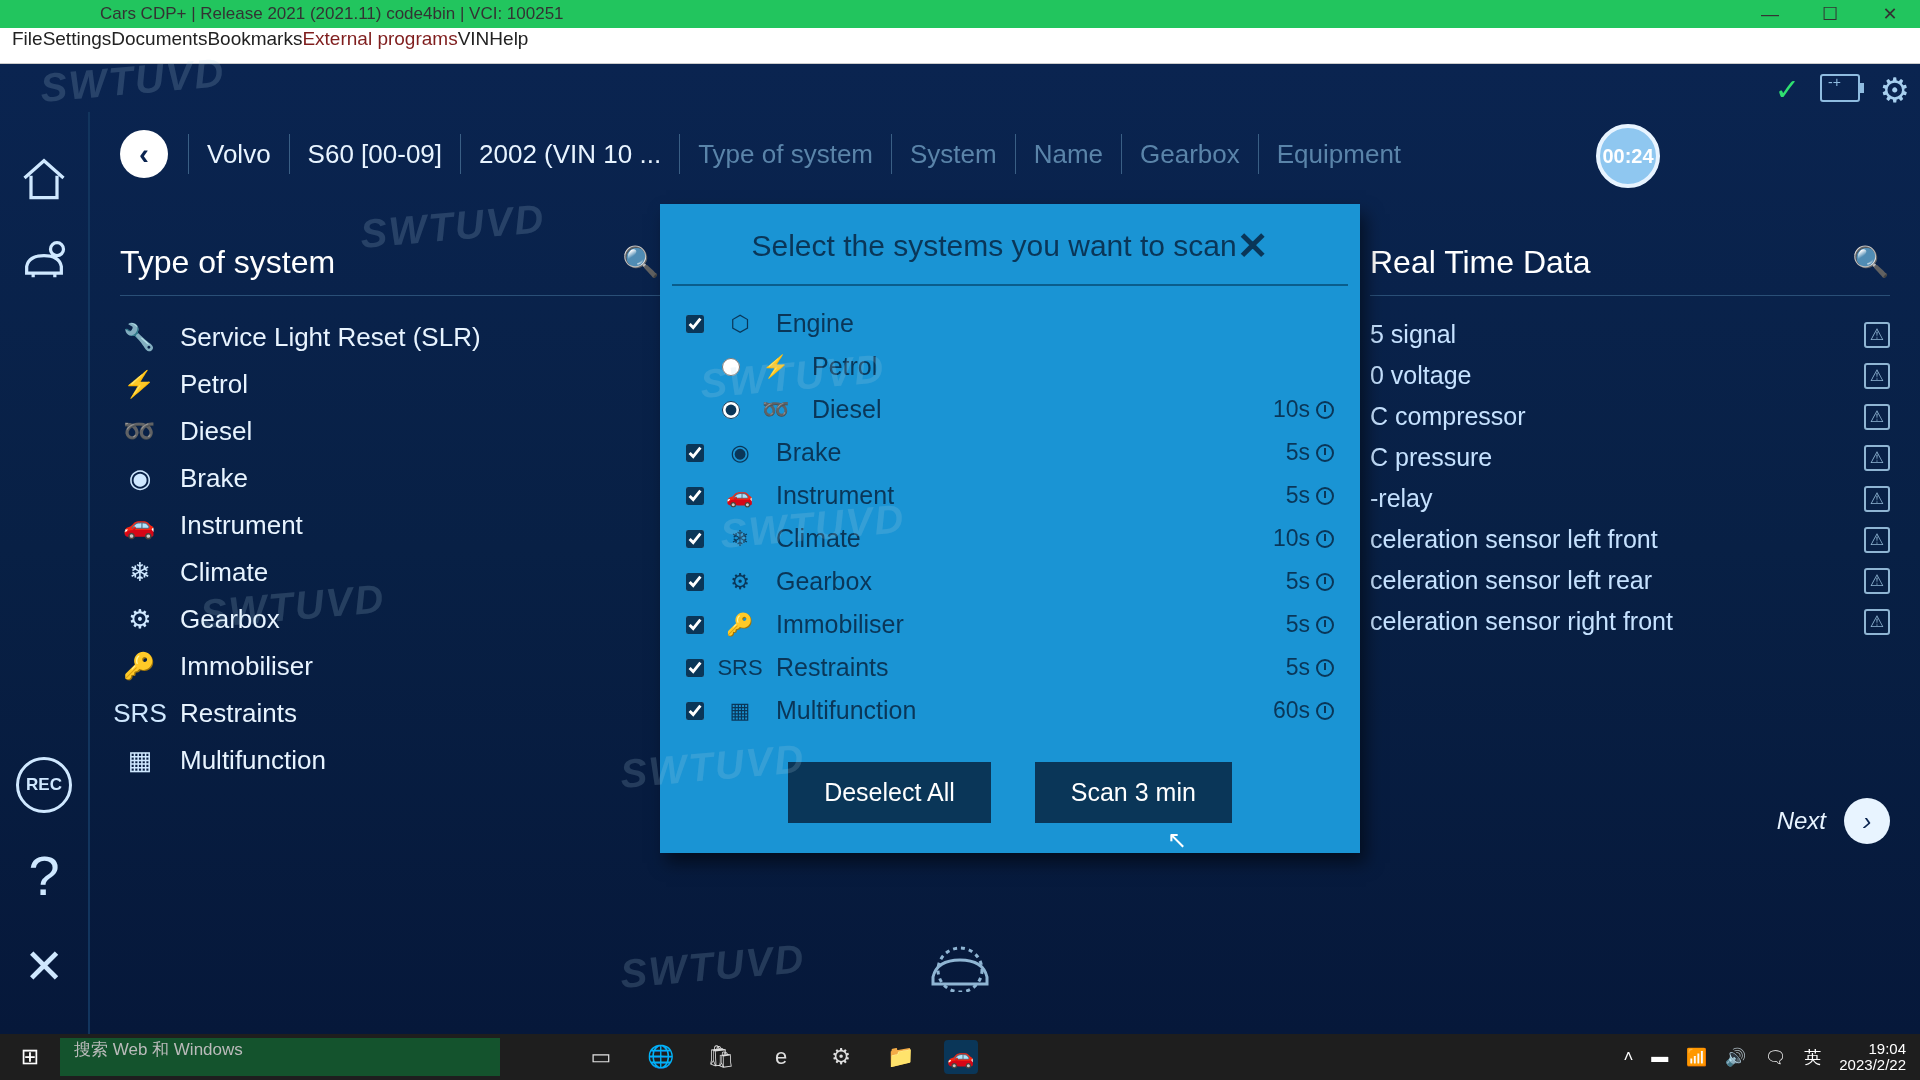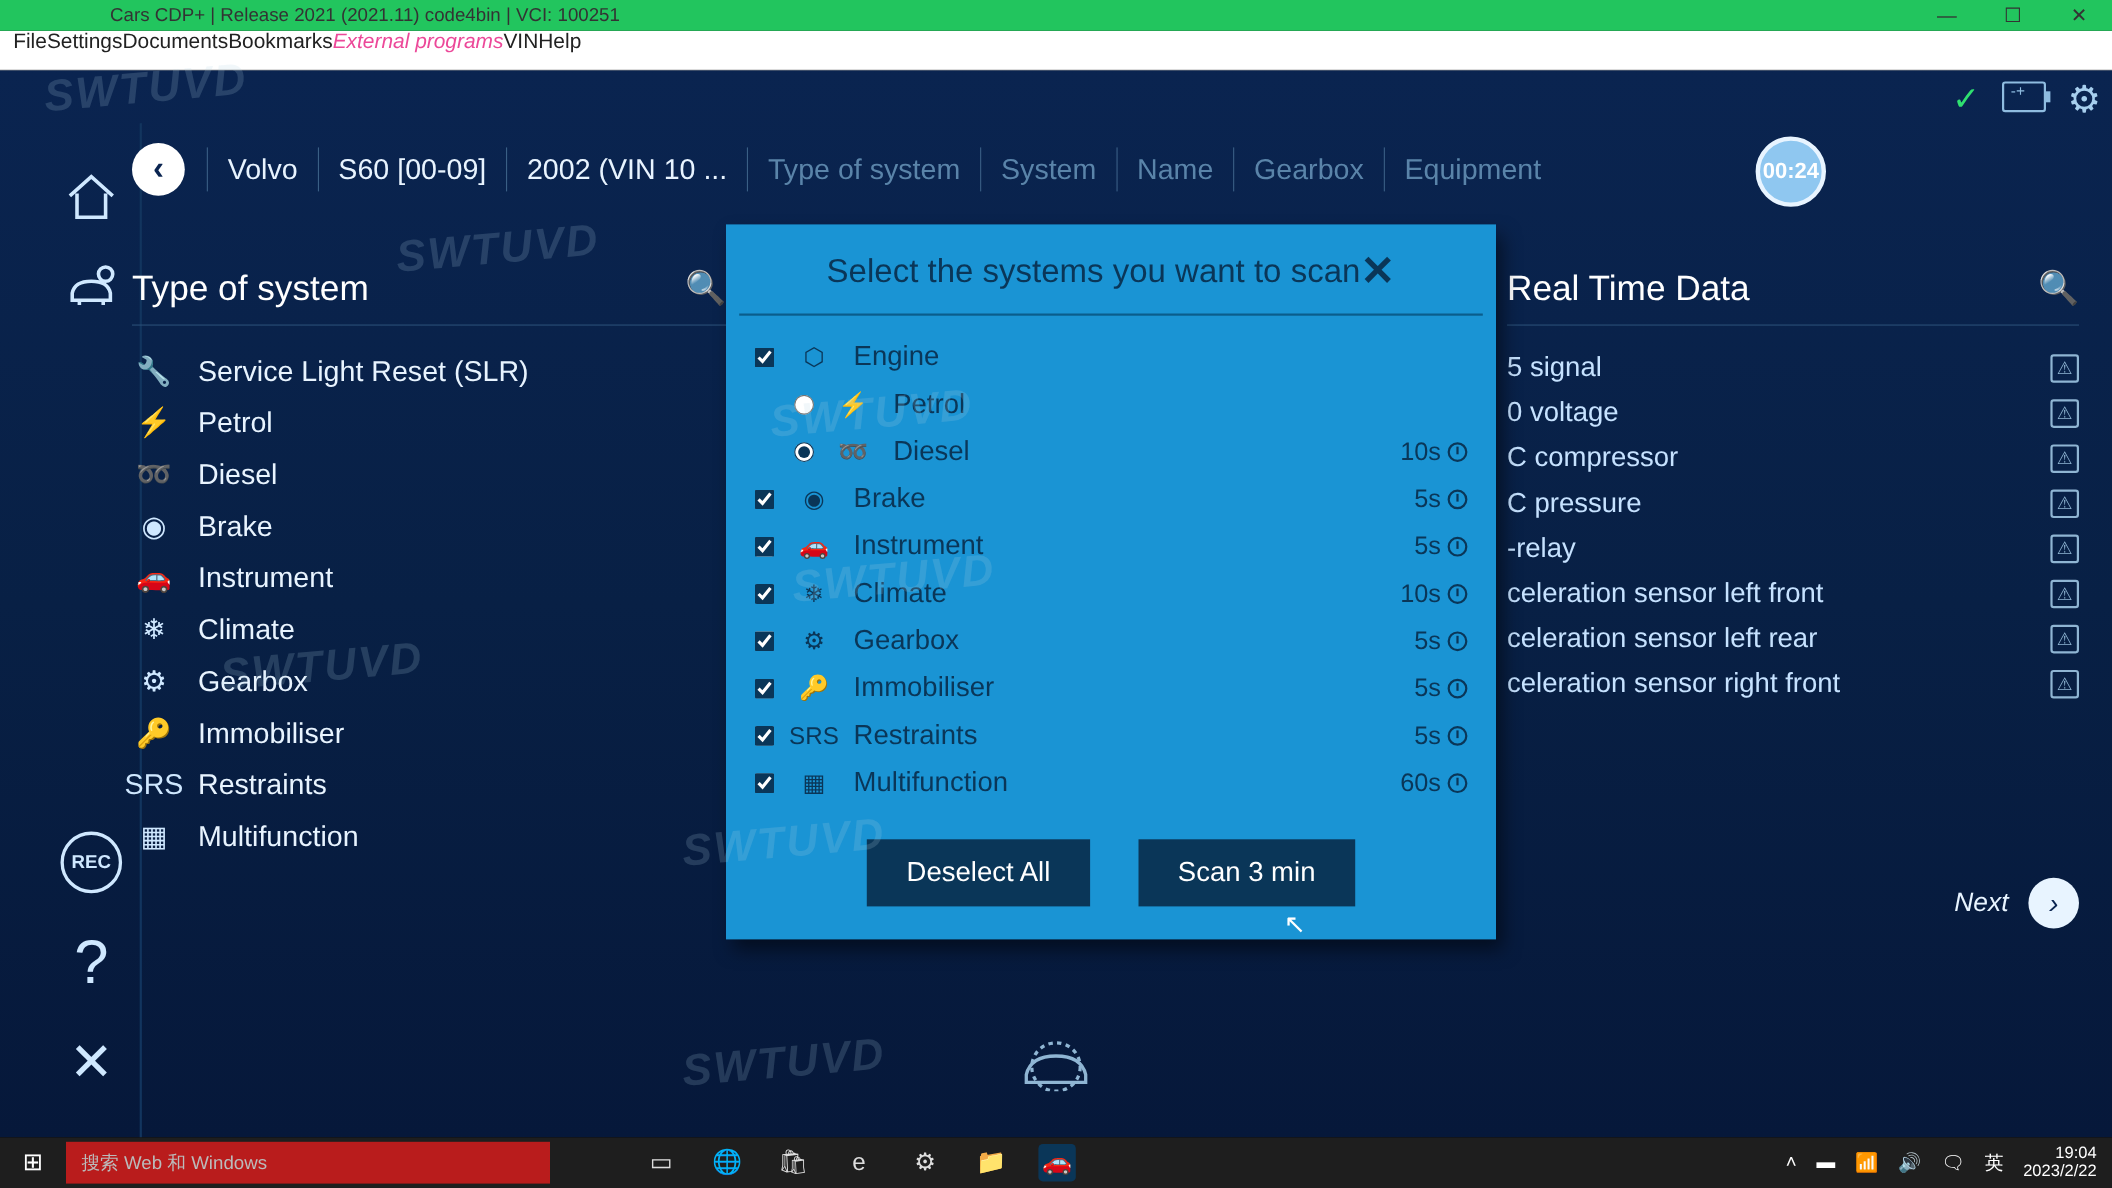--- a/index.html
+++ b/index.html
@@ -3,33 +3,33 @@
 <meta charset="utf-8">
 <style>
 * { margin:0; padding:0; box-sizing:border-box; font-family:"Segoe UI",Arial,sans-serif; }
 html,body { width:1920px; height:1080px; overflow:hidden; background:#000; }
 
 .title-bar { height:28px; background:#22c55e; color:#333; display:flex; align-items:center; font-size:17px; padding-left:100px; position:relative; }
 .title-bar .controls { position:absolute; right:0; top:0; display:flex; }
 .title-bar .controls div { width:60px; height:28px; display:flex; align-items:center; justify-content:center; font-size:18px; font-weight:100; cursor:pointer; }
 
 .menu-bar { height:36px; background:#fff; color:#222; display:flex; align-items:flex-start; font-size:19px; padding-left:12px; border-bottom:1px solid #ccc; }
-.menu-bar span.disabled { color:#ec4899;font-style:italic; }
+.menu-bar span.disabled { color:#7f1d1d; }
 .menu-bar span { cursor:pointer; }
 
 .app-body { position:relative; width:1920px; height:970px; background:linear-gradient(180deg,#0a2450 0%,#082045 50%,#06183a 100%); color:#c6e2ff; }
 
 .top-strip { height:48px; position:relative; }
 .top-strip .check { position:absolute; right:120px; top:8px; color:#2fe070; font-size:30px; }
 .top-strip .battery { position:absolute; right:60px; top:10px; width:40px; height:28px; border:2px solid #8fbce0; border-radius:3px; }
 .top-strip .battery:before { content:"-+"; position:absolute; left:6px; top:-2px; font-size:14px; color:#8fbce0; }
 .top-strip .battery:after { content:""; position:absolute; right:-6px; top:7px; width:4px; height:10px; background:#8fbce0; }
 .top-strip .gear { position:absolute; right:10px; top:6px; color:#a7cfee; font-size:34px; }
 
-.side-nav { position:absolute; left:0; top:48px; width:90px; height:922px; border-right:2px solid #12355e; display:flex; flex-direction:column; align-items:center; padding-top:40px; gap:30px;margin-left:39px; }
+.side-nav { position:absolute; left:0; top:48px; width:90px; height:922px; border-right:2px solid #12355e; display:flex; flex-direction:column; align-items:center; padding-top:40px; gap:30px; }
 .side-nav svg { width:52px; height:52px; stroke:#cfe8ff; stroke-width:3; fill:none; }
 .side-nav .rec { width:56px; height:56px; border:3px solid #cfe8ff; border-radius:50%; display:flex; align-items:center; justify-content:center; font-size:17px; font-weight:bold; color:#cfe8ff; margin-top:auto; }
 .side-nav .q { font-size:56px; color:#cfe8ff; font-weight:300; }
 .side-nav .x { font-size:48px; color:#cfe8ff; font-weight:300; margin-bottom:40px; }
 
 .breadcrumb { position:absolute; left:120px; top:66px; display:flex; align-items:center; gap:0; font-size:26px; color:#b3d2ec; }
 .breadcrumb .back { width:48px; height:48px; border-radius:50%; background:#fff; color:#0a2450; display:flex; align-items:center; justify-content:center; font-size:30px; font-weight:bold; margin-right:20px; cursor:pointer; }
 .breadcrumb .crumb { padding:0 18px; border-left:1px solid #3a5f85; height:40px; display:flex; align-items:center; color:#e8f4ff; }
 .breadcrumb .crumb:first-of-type { border-left:none; }
 .breadcrumb .crumb.inactive { color:#5a84a9; }
@@ -67,21 +67,21 @@
 .scan-row .time { margin-left:auto; font-size:23px; color:#0a3658; display:flex; align-items:center; gap:6px; }
 .scan-row .stopwatch { width:18px; height:18px; border:2px solid #0a3658; border-radius:50%; position:relative; }
 .scan-row .stopwatch:after { content:""; position:absolute; left:6px; top:2px; width:2px; height:7px; background:#0a3658; }
 .modal-footer { display:flex; justify-content:center; gap:44px; padding:20px 0 30px; }
 .modal-footer button { background:#0a3658; color:#fff; border:none; font-size:25px; padding:16px 36px; cursor:pointer; }
 
 .cursor { position:absolute; left:1167px; top:762px; font-size:24px; color:#fff; pointer-events:none; z-index:50; }
 
 .taskbar { position:absolute; bottom:0; left:0; width:1920px; height:46px; background:#1e1e1e; display:flex; align-items:center; color:#fff; font-size:17px; }
 .taskbar .start { width:60px; height:46px; display:flex; align-items:center; justify-content:center; font-size:22px; cursor:pointer; }
-.taskbar .search { flex:0 0 440px; height:38px; background:#b91c1c; display:flex; align-items:center; padding:0 14px; color:#bbb; }
+.taskbar .search { flex:0 0 440px; height:38px; background:#14532d; display:flex; align-items:flex-start; padding:0 14px; color:#bbb; }
 .taskbar .tray-icons { display:flex; gap:26px; padding:0 24px; margin-left:60px; }
 .taskbar .tray-icons div { width:34px; height:34px; display:flex; align-items:center; justify-content:center; font-size:22px; color:#ddd; cursor:pointer; }
 .taskbar .right { margin-left:auto; display:flex; align-items:center; gap:18px; padding-right:14px; }
 .taskbar .clock { text-align:right; font-size:15px; line-height:16px; }
 
 .wm { position:absolute; color:rgba(180,210,230,0.18); font-size:40px; font-weight:bold; font-style:italic; pointer-events:none; letter-spacing:2px; transform:rotate(-5deg); }
 </style>
 </head>
 <body>
 

